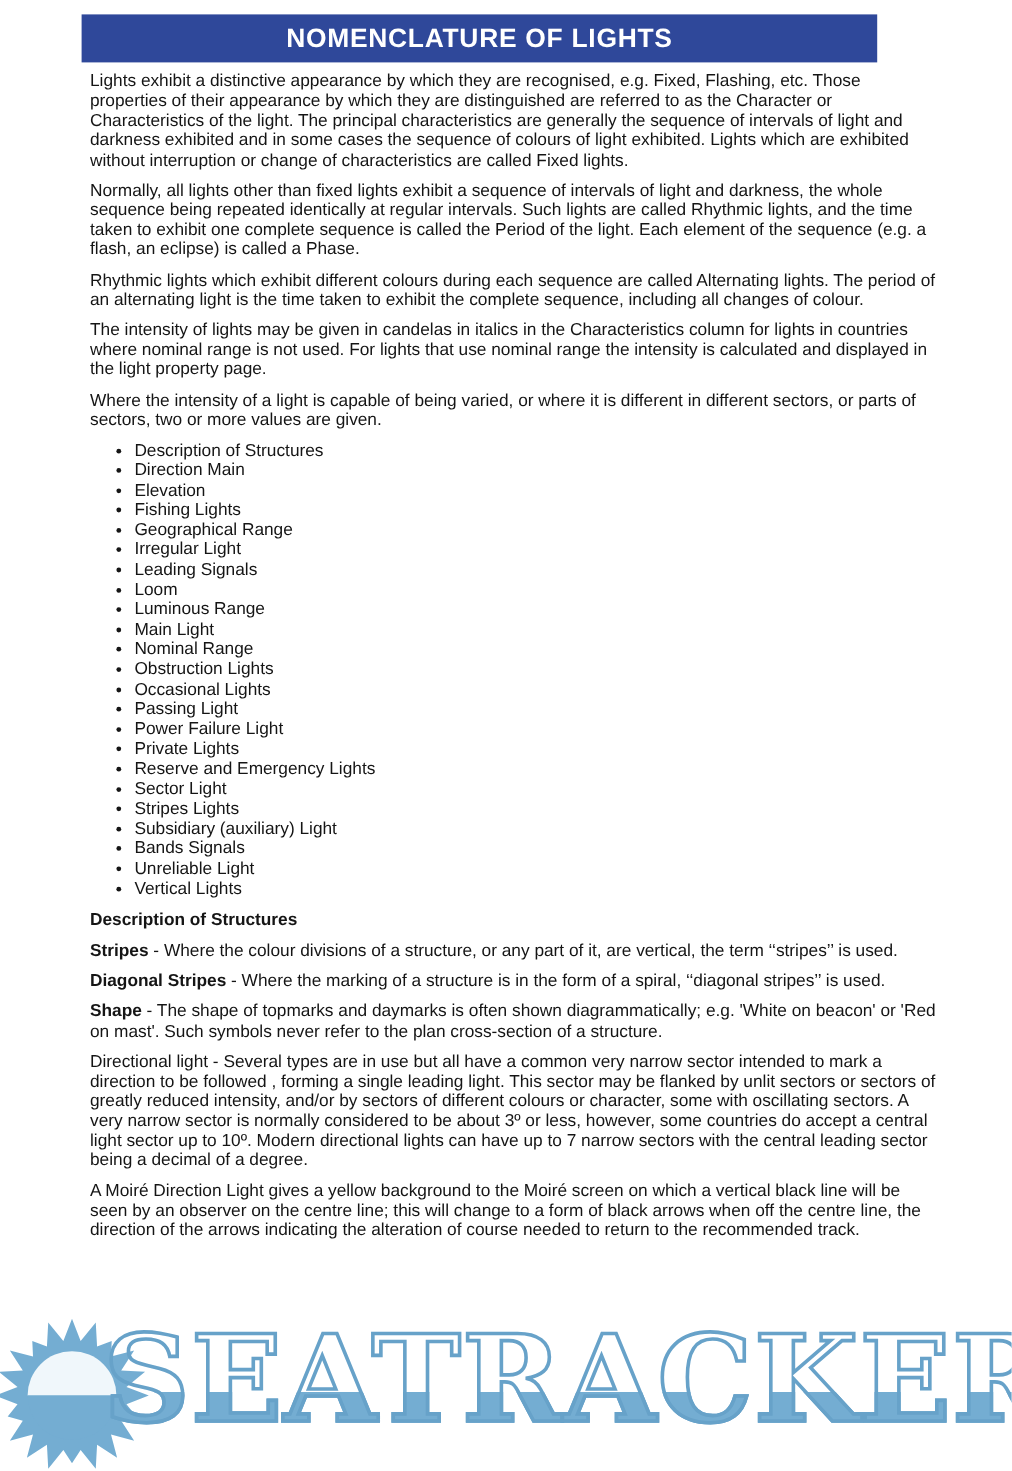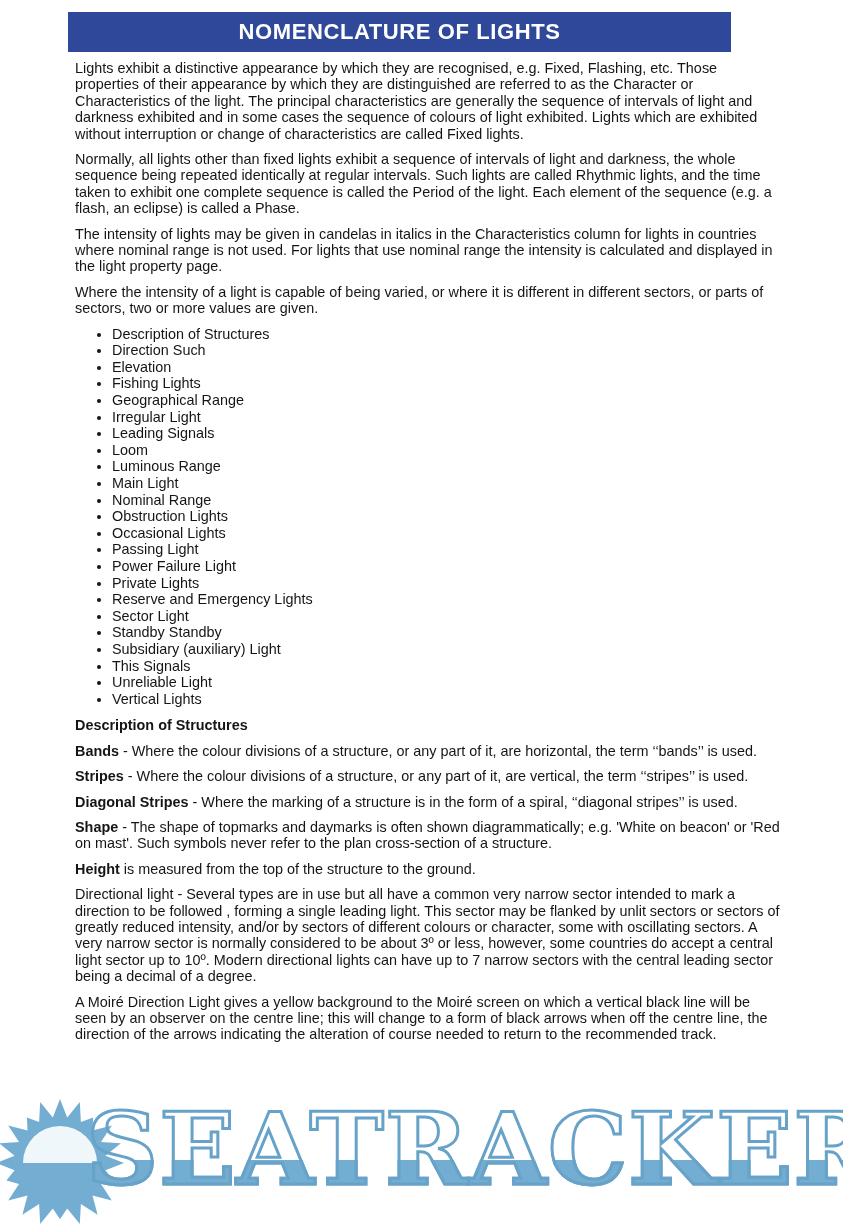--- a/index.html
+++ b/index.html
@@ -69,56 +69,55 @@
 
 <div class="page">
 
   <header class="titlebar">
     <h1>NOMENCLATURE OF LIGHTS</h1>
   </header>
 
   <main class="content">
     <p>Lights exhibit a distinctive appearance by which they are recognised, e.g. Fixed, Flashing, etc. Those properties of their appearance by which they are distinguished are referred to as the Character or Characteristics of the light. The principal characteristics are generally the sequence of intervals of light and darkness exhibited and in some cases the sequence of colours of light exhibited. Lights which are exhibited without interruption or change of characteristics are called Fixed lights.</p>
     <p>Normally, all lights other than fixed lights exhibit a sequence of intervals of light and darkness, the whole sequence being repeated identically at regular intervals. Such lights are called Rhythmic lights, and the time taken to exhibit one complete sequence is called the Period of the light. Each element of the sequence (e.g. a flash, an eclipse) is called a Phase.</p>
+    <p>Rhythmic lights which exhibit different colours during each sequence are called Alternating lights. The period of an alternating light is the time taken to exhibit the complete sequence, including all changes of colour.</p>
     <p>The intensity of lights may be given in candelas in italics in the Characteristics column for lights in countries where nominal range is not used. For lights that use nominal range the intensity is calculated and displayed in the light property page.</p>
     <p>Where the intensity of a light is capable of being varied, or where it is different in different sectors, or parts of sectors, two or more values are given.</p>
 
     <ul class="topics">
       <li>Description of Structures</li>
-      <li>Direction Such</li>
+      <li>Direction Main</li>
       <li>Elevation</li>
       <li>Fishing Lights</li>
       <li>Geographical Range</li>
       <li>Irregular Light</li>
       <li>Leading Signals</li>
       <li>Loom</li>
       <li>Luminous Range</li>
       <li>Main Light</li>
       <li>Nominal Range</li>
       <li>Obstruction Lights</li>
       <li>Occasional Lights</li>
       <li>Passing Light</li>
       <li>Power Failure Light</li>
       <li>Private Lights</li>
       <li>Reserve and Emergency Lights</li>
       <li>Sector Light</li>
-      <li>Standby Standby</li>
+      <li>Stripes Lights</li>
       <li>Subsidiary (auxiliary) Light</li>
-      <li>This Signals</li>
+      <li>Bands Signals</li>
       <li>Unreliable Light</li>
       <li>Vertical Lights</li>
     </ul>
 
     <h2>Description of Structures</h2>
 
-    <p class="def"><b>Bands</b><span> - Where the colour divisions of a structure, or any part of it, are horizontal, the term ‘‘bands’’ is used.</span></p>
     <p class="def"><b>Stripes</b><span> - Where the colour divisions of a structure, or any part of it, are vertical, the term ‘‘stripes’’ is used.</span></p>
     <p class="def"><b>Diagonal Stripes</b><span> - Where the marking of a structure is in the form of a spiral, ‘‘diagonal stripes’’ is used.</span></p>
     <p class="def"><b>Shape</b><span> - The shape of topmarks and daymarks is often shown diagrammatically; e.g. 'White  on beacon' or 'Red  on mast'. Such symbols never refer to the plan cross-section of a structure.</span></p>
-    <p class="def"><b>Height</b><span> is measured from the top of the structure to the ground.</span></p>
 
 
     <p>Directional light - Several types are in use but all have a common very narrow sector intended to mark a direction to be followed , forming a single leading light. This sector may be flanked by unlit sectors or sectors of greatly reduced intensity, and/or by sectors of different colours or character, some with oscillating sectors. A very narrow sector is normally considered to be about 3º or less, however, some countries do accept a central light sector up to 10º. Modern directional lights can have up to 7 narrow sectors with the central leading sector being a decimal of a degree.</p>
     <p>A Moiré Direction Light gives a yellow background to the Moiré screen on which a vertical black line will be seen by an observer on the centre line; this will change to a form of black arrows when off the centre line, the direction of the arrows indicating the alteration of course needed to return to the recommended track.</p>
   </main>
 
   <div class="watermark">
     <svg class="sun" viewBox="0 0 132 132">
       <polygon id="sun-rays" fill="var(--wm-blue)" points="130.0,66.0 111.4,73.2 119.6,83.4 107.0,86.9 117.8,103.6 98.5,98.5 103.6,117.8 86.9,107.0 85.8,126.9 73.2,111.4 66.0,122.3 58.8,111.4 46.2,126.9 45.1,107.0 28.4,117.8 33.5,98.5 14.2,103.6 25.0,86.9 12.4,83.4 20.6,73.2 2.0,66.0 20.6,58.8 5.1,46.2 25.0,45.1 14.2,28.4 33.5,33.5 32.9,20.4 45.1,25.0 46.2,5.1 58.8,20.6 66.0,2.0 73.2,20.6 85.8,5.1 86.9,25.0 99.1,20.4 98.5,33.5 117.8,28.4 107.0,45.1 126.9,46.2 111.4,58.8"></polygon>
       <path d="M 29 66 A 37 37 0 0 1 103 66 Z" fill="#ffffff" fill-opacity="0.9"></path>

